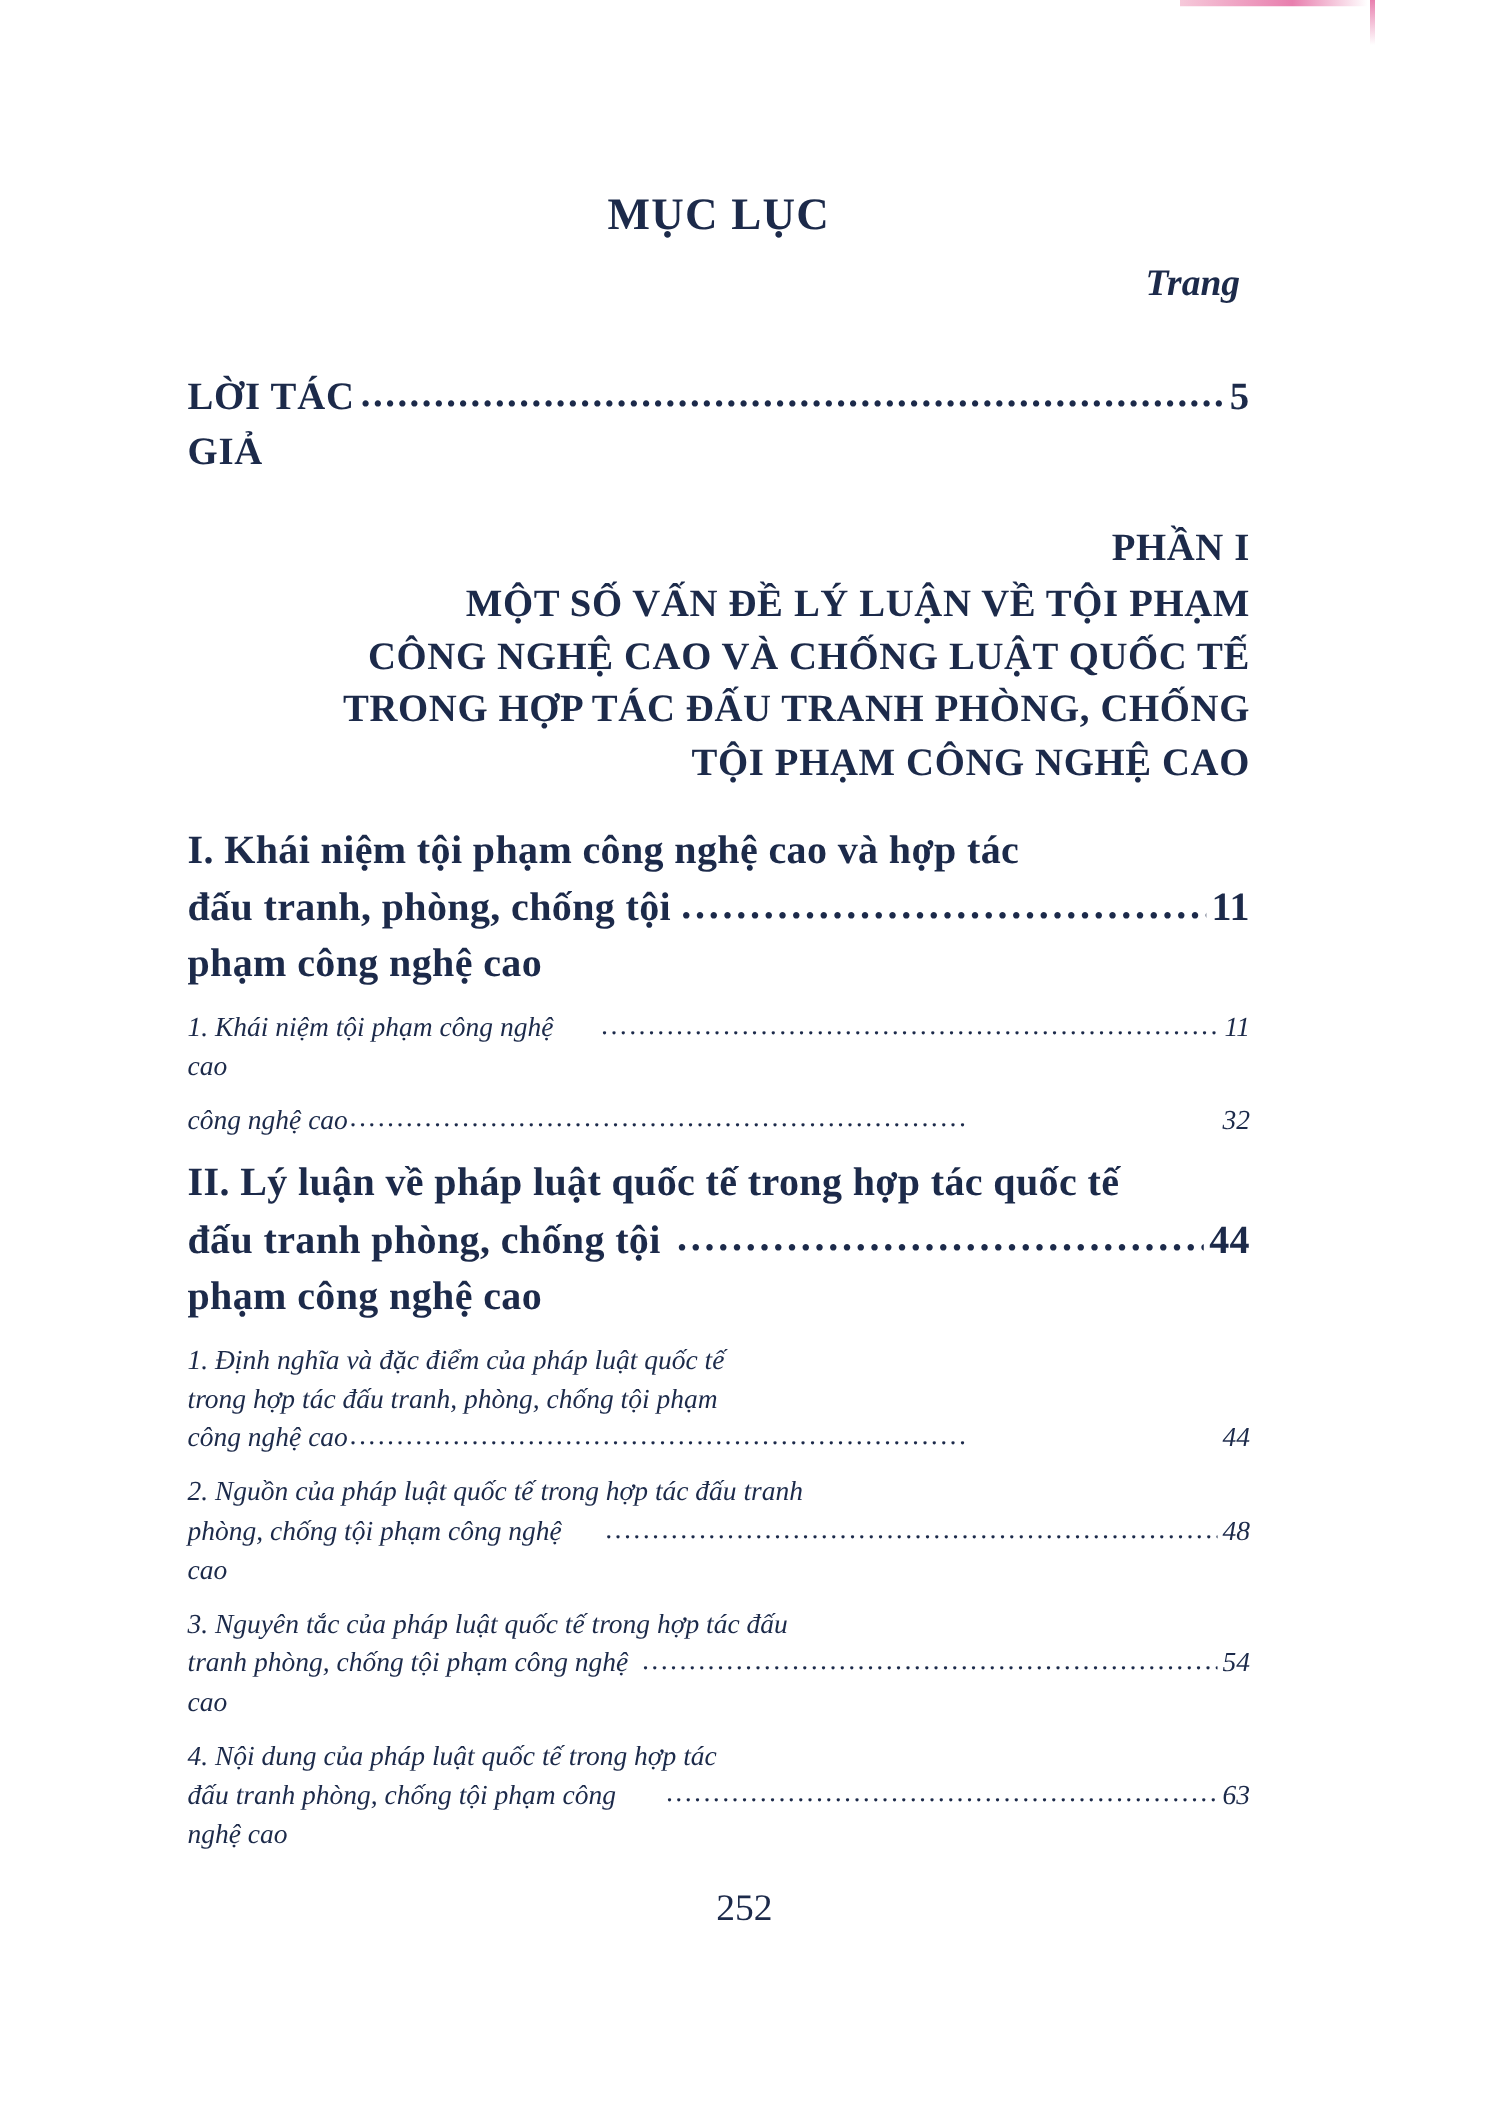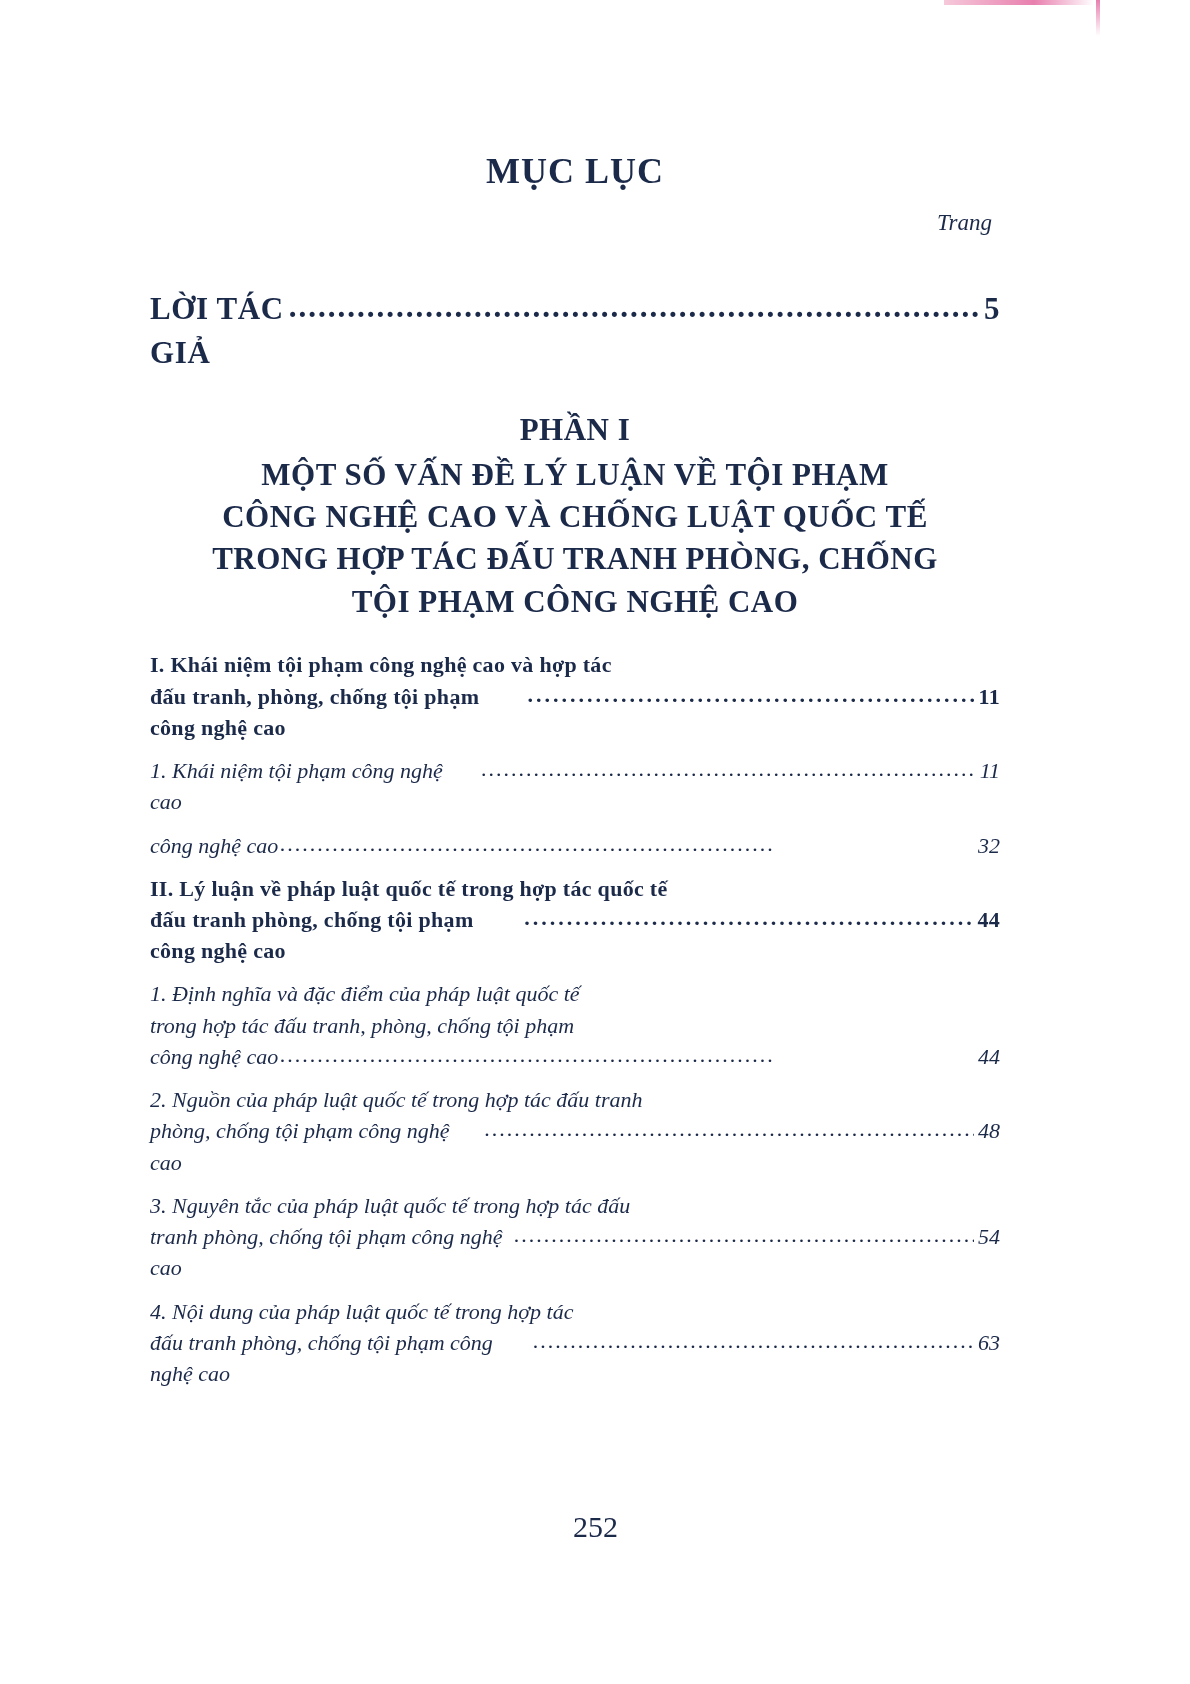--- a/index.html
+++ b/index.html
@@ -51,22 +51,22 @@
   .doc-title {
     text-align: center;
     font-weight: bold;
     font-size: 36px;
     letter-spacing: 1px;
     margin: 0 0 18px 0;
   }
   .trang-label {
     text-align: right;
     font-style: italic;
-    font-weight: normal;
-    font-size: 23px;
+    font-weight: bold;
+    font-size: 30px;
     padding-right: 8px;
     margin-bottom: 51px;
   }
 
   .entry {
     display: block;
     margin-bottom: 6px;
     font-size: 29px;
     line-height: 1.42;
     margin-top: 40px;
@@ -88,21 +88,21 @@
     letter-spacing: 2px;
     transform: translateY(-2px);
   }
   .entry .pageno {
     flex: 0 0 auto;
     padding-left: 2px;
   }
 
   .level1 {
     font-weight: bold;
-    font-size: 22px;
+    font-size: 32px;
     letter-spacing: 0.3px;
     margin-top: 10px;
     margin-bottom: 10px;
   }
   .level1 .dots { letter-spacing: 3px; }
 
   .level2 {
     font-style: italic;
     font-size: 22px;
     margin-top: 12px;
@@ -110,21 +110,21 @@
   }
 
   .front-matter {
     font-weight: bold;
     font-size: 31px;
     letter-spacing: 0.6px;
     margin-bottom: 34px;
   }
 
   .part-block {
-    text-align: center;
+    text-align: right;
     font-weight: bold;
     font-size: 31px;
     line-height: 1.37;
     letter-spacing: 0.5px;
     margin: 10px 0 26px 0;
   }
   .part-block .part-num {
     display: block;
     margin-bottom: 2px;
   }

